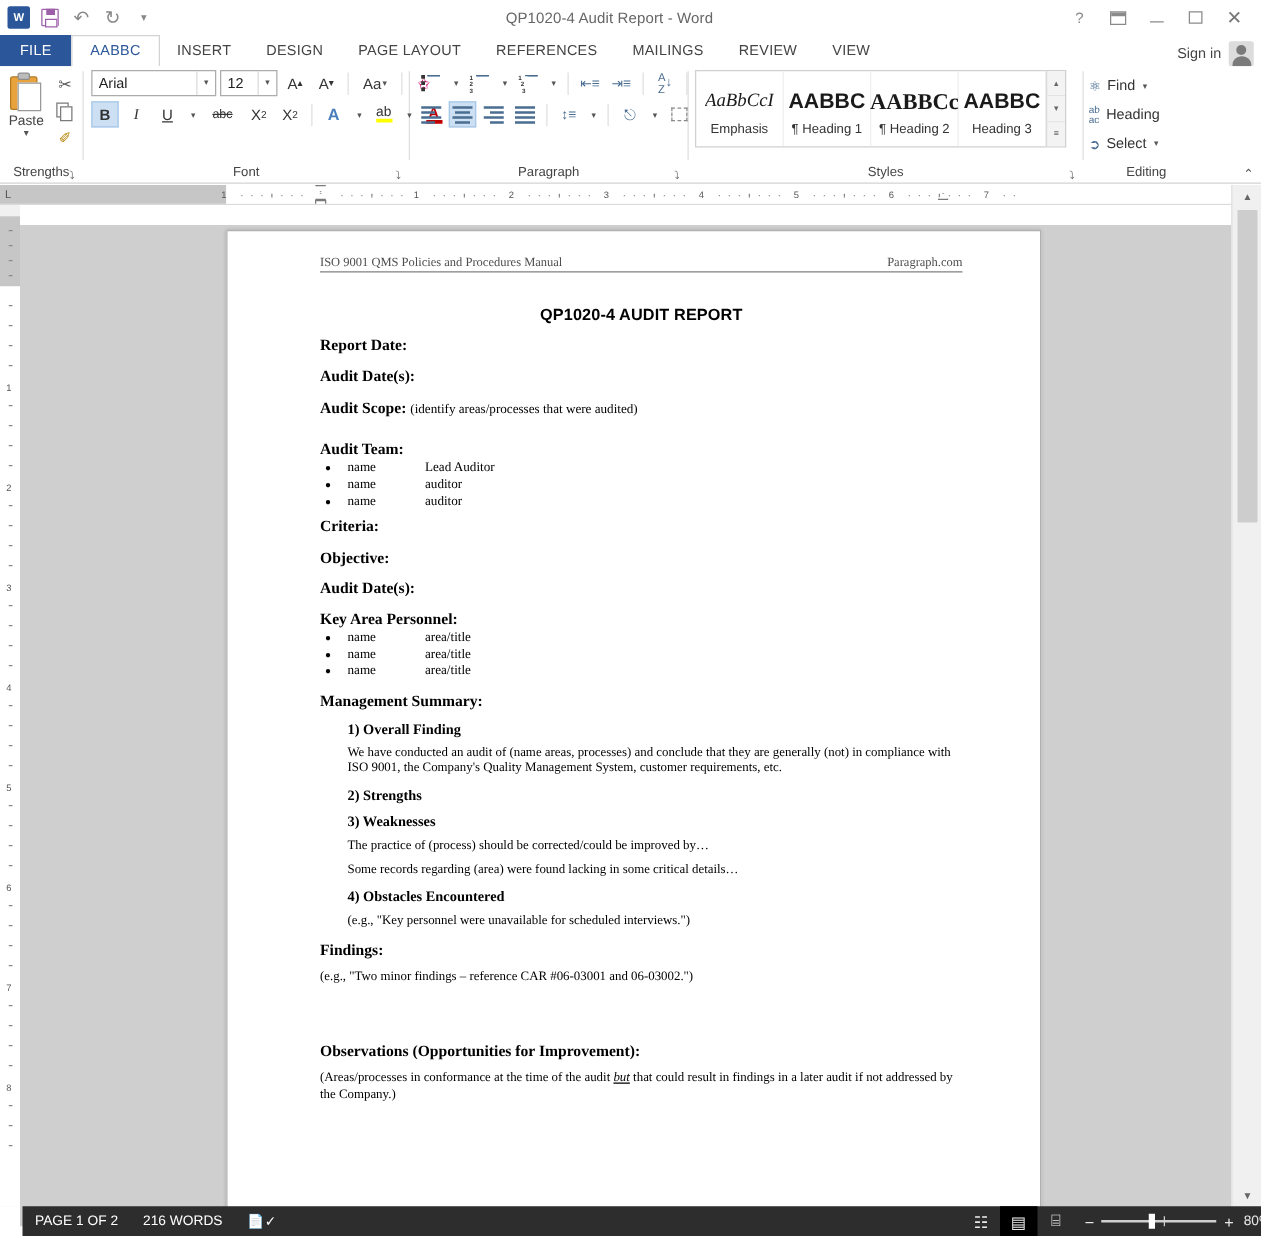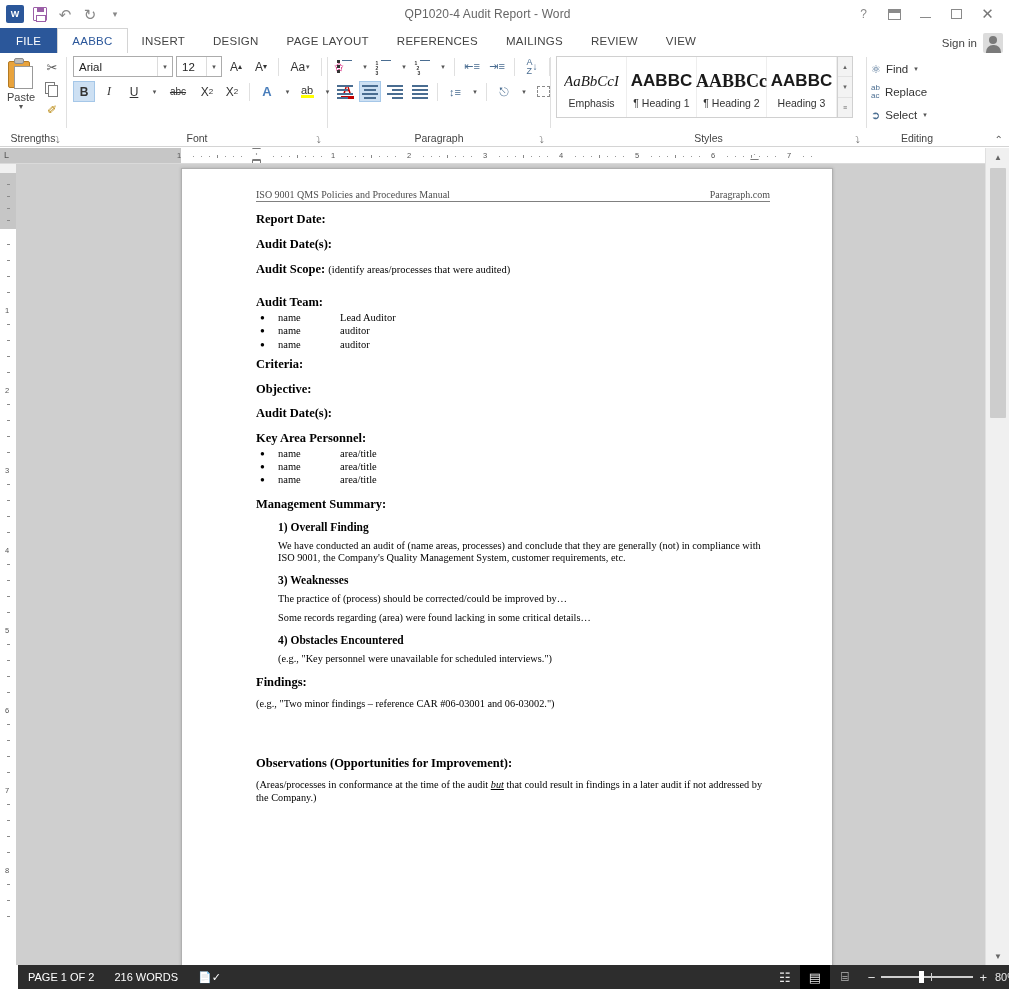--- a/index.html
+++ b/index.html
@@ -309,21 +309,21 @@
     position: absolute; left: 0; top: 9px; width: 16px; height: 792px; background: #fff;
   }
   #vruler .vgray {
     position: absolute; left: 0; top: 9px; width: 16px; height: 56px; background: #c6c6c6;
   }
   .vmark { position: absolute; left: 5px; font-size: 7.5px; color: #555; }
   .vtick { position: absolute; left: 7px; width: 3px; height: 1px; background: #8a8a8a; }
 
   
   #workspace {
-    position: absolute; left: 16px; top: 164px; width: 969px; height: 801px;
+    position: absolute; left: 16px; top: 180px; width: 969px; height: 801px;
     background: #cfcfcf; overflow: hidden;
   }
   #page {
     position: absolute; left: 165px; top: 4px; width: 652px; height: 960px;
     background: #ffffff; border: 1px solid #b0b0b0;
     box-shadow: 0 0 3px rgba(0,0,0,0.18);
   }
   #page-inner {
     position: absolute; left: 74px; top: 20px; right: 62px;
     font-family: "Liberation Serif", serif; color: #000;
@@ -753,21 +753,21 @@
 
   <div class="rgroup" id="g-edit">
     <div class="rgroup-body" style="flex-direction:column;padding-top:6px;gap:3px;">
       <div class="edit-item">
         <span class="bino">⚛</span>
         <span>Find</span>
         <span class="caret-sm">▾</span>
       </div>
       <div class="edit-item">
         <span class="abc-ico">ab<br>ac</span>
-        <span>Replace</span>
+        <span>Heading</span>
       </div>
       <div class="edit-item">
         <span class="cursor-ico">➲</span>
         <span>Select</span>
         <span class="caret-sm">▾</span>
       </div>
     </div>
     <div class="rgroup-label">
       <span>Editing</span>
     </div>
@@ -906,20 +906,21 @@
 
 <div id="workspace">
   <div id="page">
     <div id="page-inner">
 
       <div class="doc-header">
         <span>ISO 9001 QMS Policies and Procedures Manual</span>
         <span>Paragraph.com</span>
       </div>
 
+      <div class="doc-title">QP1020-4 AUDIT REPORT</div>
 
       <div class="lbl-line">
         <span>Report Date:</span>
       </div>
       <div class="lbl-line">
         <span>Audit Date(s):</span>
       </div>
       <div class="lbl-line">
         <span>Audit Scope:</span>
         <span class="small">(identify areas/processes that were audited)</span>
@@ -965,20 +966,21 @@
             <span class="c1">name</span>
             <span class="c2">area/title</span>
           </li>
       </ul>
 
       <div class="lbl-line">Management Summary:</div>
 
       <div class="sub-h">1) Overall Finding</div>
       <div class="sub-p">We have conducted an audit of (name areas, processes) and conclude that they are generally (not) in compliance with ISO 9001, the Company's Quality Management System, customer requirements, etc.</div>
 
+      <div class="sub-h">2) Strengths</div>
 
       <div class="sub-h">3) Weaknesses</div>
       <div class="sub-p">The practice of (process) should be corrected/could be improved by…</div>
       <div class="sub-p">Some records regarding (area) were found lacking in some critical details…</div>
 
       <div class="sub-h">4) Obstacles Encountered</div>
       <div class="sub-p">(e.g., "Key personnel were unavailable for scheduled interviews.")</div>
 
       <div class="lbl-line">Findings:</div>
       <div class="flat-p">(e.g., "Two minor findings – reference CAR #06-03001 and 06-03002.")</div>

